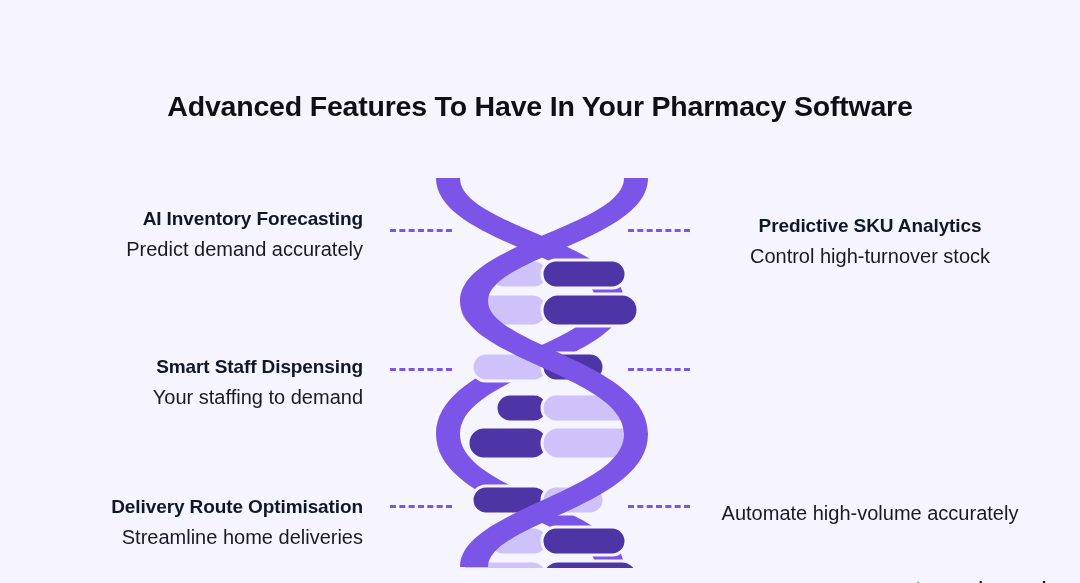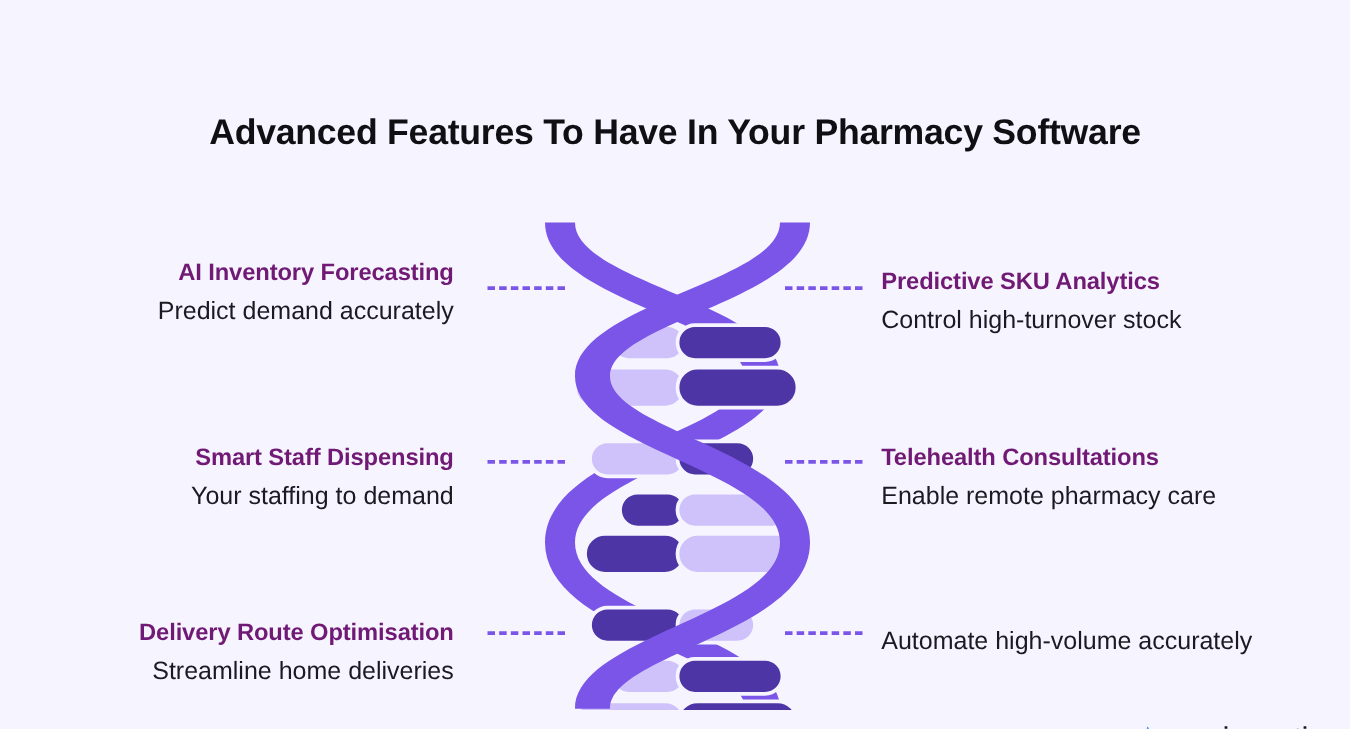--- a/index.html
+++ b/index.html
@@ -43,39 +43,39 @@
   .helix-wrap svg { display: block; }
 
   
   .feature {
     position: absolute;
     width: 330px;
   }
   .feature .f-title {
     font-size: 19px;
     font-weight: bold;
-    color: #701a75;
+    color: #0f172a;
     line-height: 1.28;
     letter-spacing: -0.1px;
     white-space: nowrap;
   }
   .feature .f-sub {
     font-size: 20px;
     font-weight: normal;
     color: #1a1a20;
     line-height: 1.3;
     margin-top: 5px;
     white-space: nowrap;
   }
   .feature.left {
     text-align: right;
     left: 33px;
   }
   .feature.right {
-    text-align: left;
+    text-align: center;
     left: 705px;
   }
   .f-l0 { top: 165px; }
   .f-l1 { top: 313px; }
   .f-l2 { top: 453px; }
   .f-r0 { top: 172px; }
   .f-r1 { top: 313px; }
   .f-r2 { top: 453px; }
 
   
@@ -216,24 +216,20 @@
   </div>
   <div class="feature left f-l2">
     <div class="f-title">Delivery Route Optimisation</div>
     <div class="f-sub">Streamline home deliveries</div>
   </div>
 
   <div class="feature right f-r0">
     <div class="f-title">Predictive SKU Analytics</div>
     <div class="f-sub">Control high-turnover stock</div>
   </div>
-  <div class="feature right f-r1">
-    <div class="f-title">Telehealth Consultations</div>
-    <div class="f-sub">Enable remote pharmacy care</div>
-  </div>
   <div class="feature right f-r2">
     <div class="f-sub">Automate high-volume accurately</div>
   </div>
 
   <div class="logo">
     <svg class="logo-mark" width="34" height="32" viewBox="0 0 34 32" xmlns="http://www.w3.org/2000/svg">
       <path d="M17.2 2.2 L30.4 29.6 L25.9 29.6 L17.1 10.6 L11.6 22.4 C9.2 27.3 6.0 29.2 2.0 29.6 L2.0 25.6 C5.0 25.2 7.0 23.6 8.6 20.2 Z" fill="#1f6bff"></path>
     </svg>
     <span class="logo-text">appinventiv</span>
   </div>

